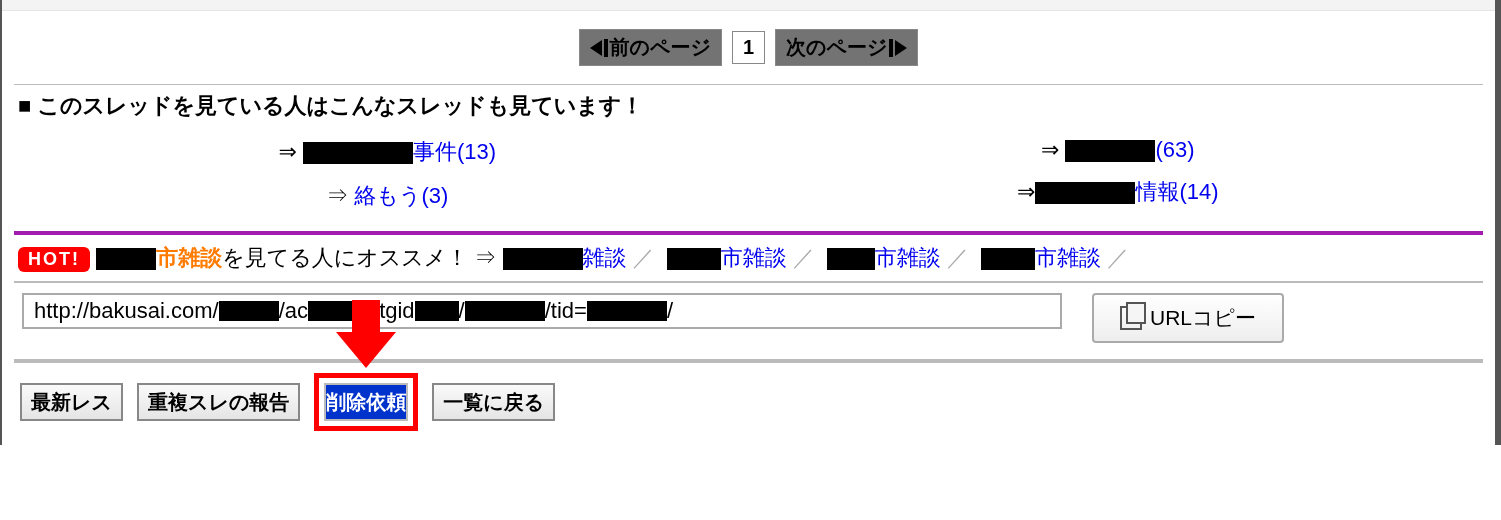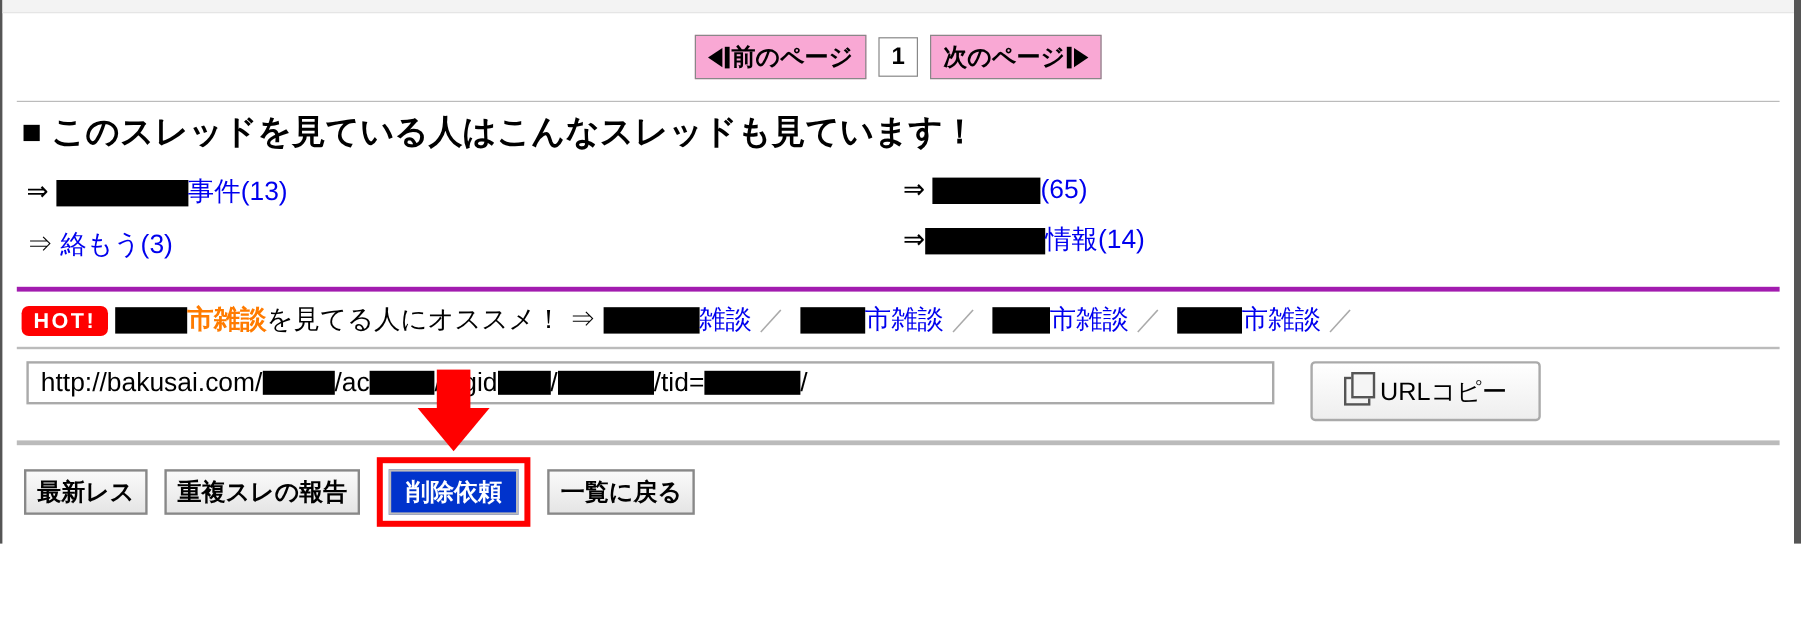--- a/index.html
+++ b/index.html
@@ -1,28 +1,28 @@
 <!DOCTYPE html>
 <html><head>
 <meta charset="utf-8">
 <style>
   html,body{margin:0;padding:0;font-family:"Hiragino Kaku Gothic ProN","Meiryo",sans-serif;background:#fff;color:#000;}
   body{border-left:2px solid #555;border-right:6px solid #555;width:1501px;box-sizing:border-box;padding:10px 12px 8px 12px;}
   .topbar{height:10px;background:#f3f3f3;margin:-10px -12px 18px -12px;border-bottom:1px solid #e5e5e5;}
   .pager{display:flex;justify-content:center;align-items:center;gap:10px;margin:12px 0 18px;}
-  .pager-btn{display:inline-flex;align-items:center;gap:2px;padding:4px 10px;background:#f9a8d4;border:1px solid #888;font-size:20px;font-weight:bold;cursor:pointer;}
+  .pager-btn{display:inline-flex;align-items:center;gap:2px;padding:4px 10px;background:#737373;border:1px solid #888;font-size:20px;font-weight:bold;cursor:pointer;}
   .pager-page{padding:4px 10px;border:1px solid #888;background:#fff;font-size:20px;font-weight:bold;}
   .tri{width:0;height:0;display:inline-block;}
   .tri-l{border-top:8px solid transparent;border-bottom:8px solid transparent;border-right:12px solid #000;}
   .tri-r{border-top:8px solid transparent;border-bottom:8px solid transparent;border-left:12px solid #000;}
   .bar{display:inline-block;width:4px;height:18px;background:#000;}
   hr{border:none;border-top:1px solid #bbb;margin:4px 0;}
-  h2{font-size:28px;margin:6px 0 14px 4px;}
+  h2{font-size:22px;margin:6px 0 14px 4px;}
   .cols{display:flex;width:100%;padding-left:8px;box-sizing:border-box;}
-  .col{flex:1;}
+  .col{flex:1;text-align:center;}
   .rel{font-size:22px;margin:2px 0 14px;}
   a.link{color:#0000ee;text-decoration:none;}
   .redacted{display:inline-block;background:#000;height:22px;vertical-align:middle;}
   .w-a{width:110px;}.w-b{width:90px;}.w-c{width:100px;}
   .hotrow{border-top:4px solid #a21caf;border-bottom:2px solid #bbb;padding:8px 4px;margin-top:6px;font-size:22px;}
   .hot-badge{display:inline-block;background:#ff0000;color:#fff;font-weight:900;font-size:18px;border-radius:6px;padding:2px 10px;letter-spacing:2px;font-family:Impact,sans-serif;}
   .orange{color:#ff7b00;font-weight:bold;}
   .sep{color:#aaa;margin:0 6px;}
   .urlbox{padding:10px 8px 16px;}
   .url-label{font-size:22px;font-weight:bold;margin-bottom:6px;display:flex;align-items:center;gap:4px;}
@@ -30,21 +30,21 @@
   .globe-icon:after{content:"";position:absolute;inset:4px;border:2px solid #fff;border-radius:50%;}
   .help-icon{width:20px;height:20px;border-radius:50%;background:#555;color:#fff;font-size:14px;font-weight:bold;display:inline-flex;align-items:center;justify-content:center;}
   .url-row{display:flex;gap:30px;align-items:flex-start;}
   .url-input{flex:0 0 1040px;height:36px;border:2px solid #aaa;font-size:22px;padding:0 10px;box-sizing:border-box;display:flex;align-items:center;white-space:nowrap;overflow:hidden;}
   .url-copy{width:192px;height:50px;border:2px solid #aaa;background:linear-gradient(#fff,#eee);border-radius:4px;font-size:21px;display:inline-flex;align-items:center;justify-content:center;gap:8px;cursor:pointer;}
   .copy-icon{width:18px;height:20px;border:2px solid #555;position:relative;}
   .copy-icon:before{content:"";position:absolute;top:-6px;left:4px;width:16px;height:18px;border:2px solid #555;background:#f5f5f5;}
   .footer-btns{border-top:4px solid #bbb;padding:10px 6px 6px;display:flex;gap:14px;align-items:center;}
   .fbtn{height:34px;padding:0 9px;border:2px solid #888;background:linear-gradient(#fafafa,#e5e5e5);font-size:20px;font-weight:bold;cursor:pointer;display:inline-flex;align-items:center;}
   .delete-wrap{position:relative;padding:5px;border:5px solid #ff0000;}
-  .delete-btn{height:34px;padding:0 12px;background:#0033cc;color:#fff;border:2px solid #bbb;font-size:20px;font-weight:bold;display:inline-flex;align-items:center;}
+  .delete-btn{height:34px;padding:0 0;background:#0033cc;color:#fff;border:2px solid #bbb;font-size:20px;font-weight:bold;display:inline-flex;align-items:center;}
   .red-arrow{position:absolute;top:-78px;left:50%;transform:translateX(-50%);width:60px;height:70px;}
   .red-arrow .stem{position:absolute;top:0;left:16px;width:28px;height:36px;background:#ff0000;}
   .red-arrow .head{position:absolute;top:32px;left:0;width:0;height:0;border-left:30px solid transparent;border-right:30px solid transparent;border-top:36px solid #ff0000;}
   .r-sm{display:inline-block;background:#000;height:20px;vertical-align:middle;}
   .rw60{width:60px}.rw40{width:44px}.rw80{width:80px}.rw50{width:54px}
 </style>
 </head>
 <body>
 
 <div class="topbar"></div>
@@ -66,21 +66,21 @@
 <hr>
 
 <h2>■ このスレッドを見ている人はこんなスレッドも見ています！</h2>
 
 <div class="cols">
   <div class="col">
     <div class="rel">⇒ <a class="link"><span class="redacted w-a"></span><span>事件</span>(<span>13</span>)</a></div>
     <div class="rel">⇒ <a class="link"><span>絡もう</span>(<span>3</span>)</a></div>
   </div>
   <div class="col">
-    <div class="rel">⇒ <a class="link"><span class="redacted w-b"></span>(<span>65</span>)</a></div>
+    <div class="rel">⇒ <a class="link"><span class="redacted w-b"></span>(<span>63</span>)</a></div>
     <div class="rel">⇒<a class="link"><span class="redacted w-c"></span><span>情報</span>(<span>14</span>)</a></div>
   </div>
 </div>
 
 <div class="hotrow">
   <span class="hot-badge">HOT!</span>
   <span class="redacted" style="width:60px"></span><span class="orange">市雑談</span><span>を見てる人にオススメ！ ⇒</span>
   <a class="link"><span class="redacted" style="width:80px"></span><span>雑談</span></a><span class="sep">／</span>
   <a class="link"><span class="redacted" style="width:54px"></span><span>市雑談</span></a><span class="sep">／</span>
   <a class="link"><span class="redacted" style="width:48px"></span><span>市雑談</span></a><span class="sep">／</span>

